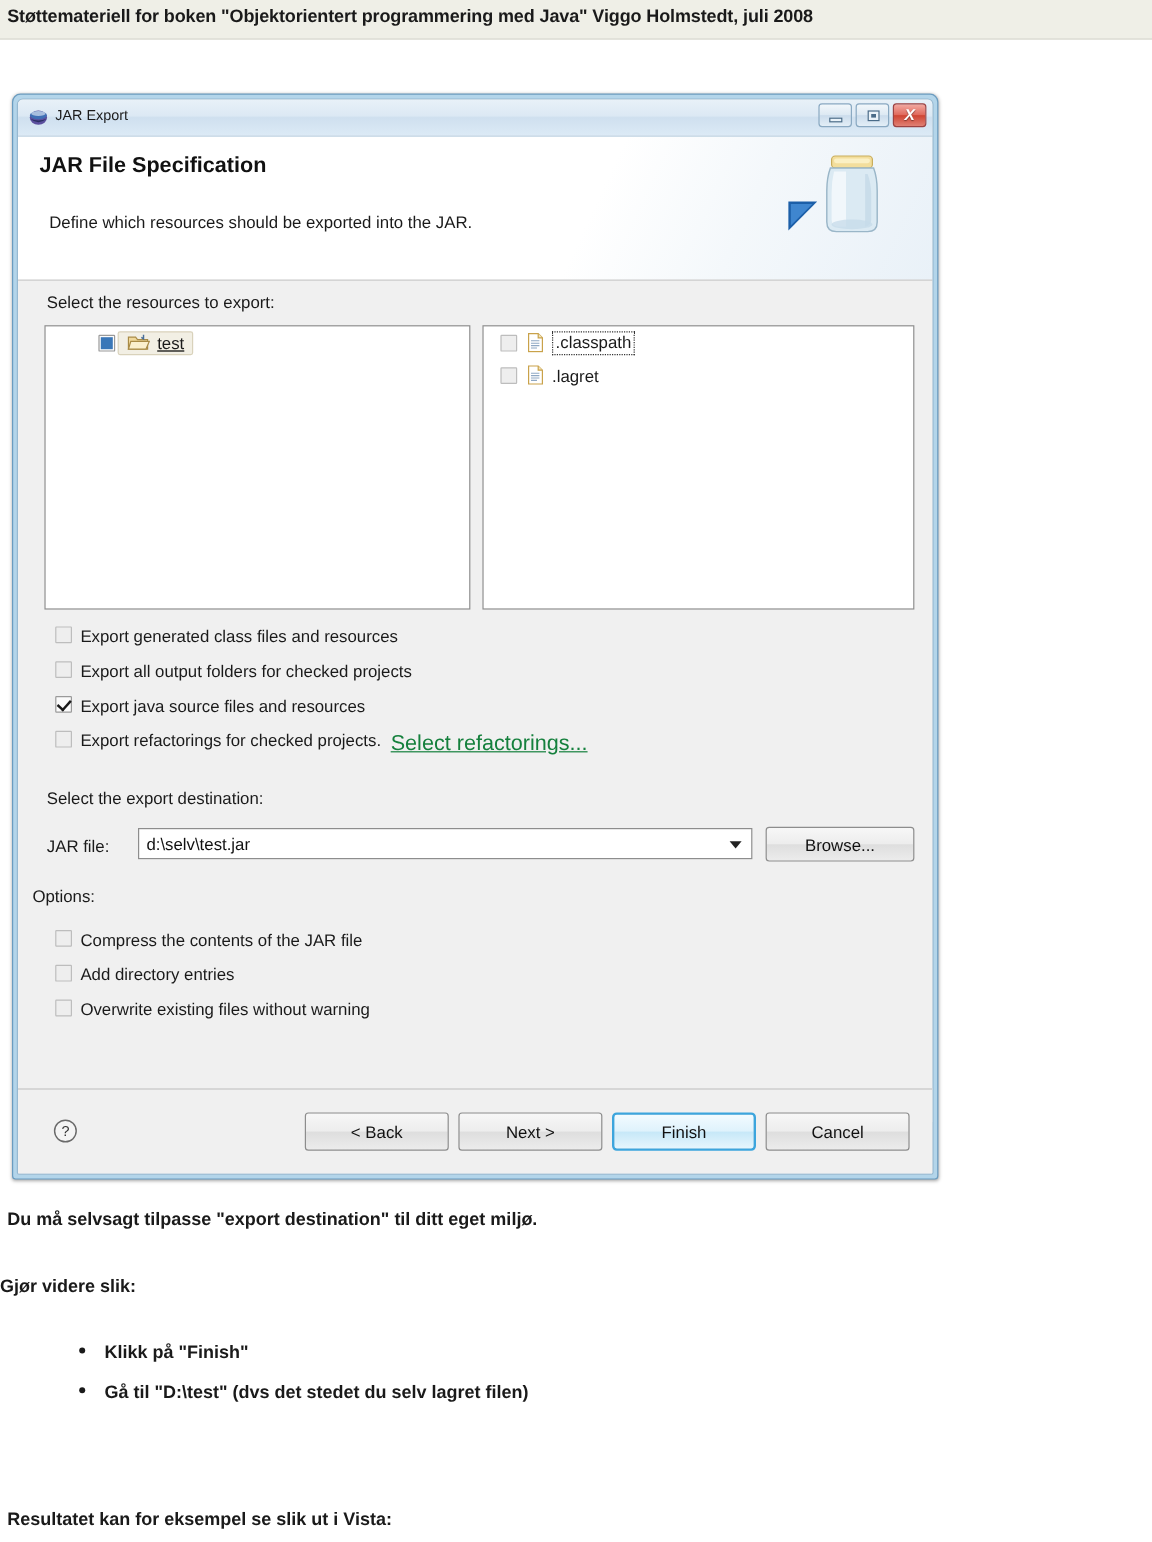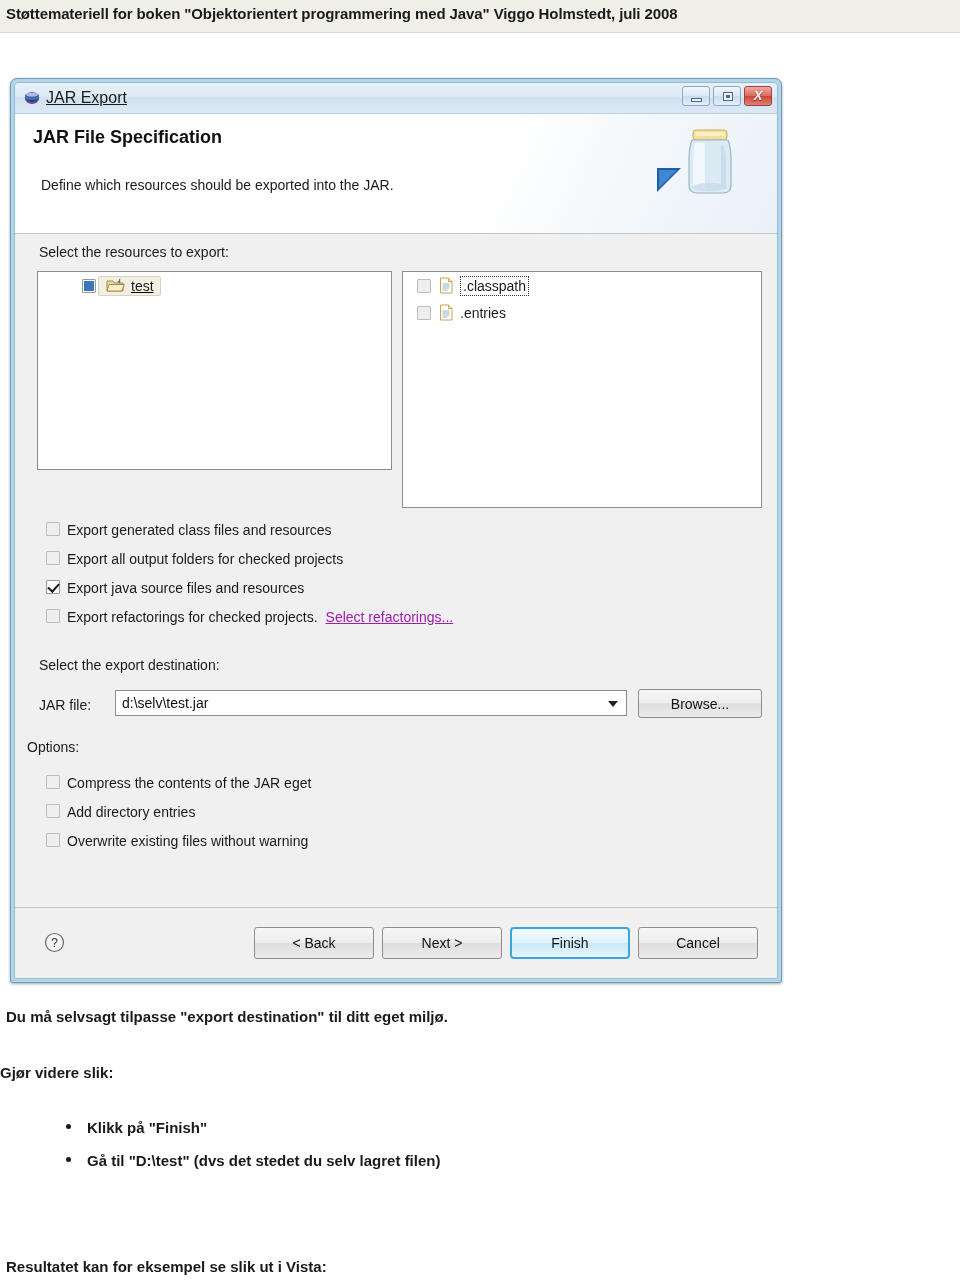--- a/index.html
+++ b/index.html
@@ -49,21 +49,21 @@
     position:relative;height:31px;
     background:linear-gradient(to bottom,#e8f1f8 0%,#dce9f4 45%,#cfe0ef 50%,#dceaf6 100%);
     border-bottom:1px solid #b7cfe0;
     box-sizing:border-box;
   }
   .eclipse-icon{
     position:absolute;left:9px;top:7px;width:16px;height:16px;
   }
   .title-text{
     position:absolute;left:31px;top:6px;
-    font-size:16px;color:#1b1b1b;white-space:nowrap;text-decoration:underline;
+    font-size:12px;color:#1b1b1b;white-space:nowrap;
   }
   .winbtns{position:absolute;right:5px;top:3px;display:flex;gap:3px;}
   .wbtn{
     width:28px;height:20px;
     border:1px solid #8aa9c2;border-radius:3px;
     background:linear-gradient(to bottom,#f2f7fb,#dde9f3 48%,#cbdcec 52%,#e3eef7);
     position:relative;box-sizing:border-box;
   }
   .wbtn.close{
     border-color:#9b4242;
@@ -113,21 +113,21 @@
   }
   .lbl{
     position:absolute;font-size:14px;color:#1a1a1a;white-space:nowrap;
   }
 
   .tree{
     position:absolute;background:#ffffff;
     border:1px solid #8d8d8d;
     box-sizing:border-box;overflow:hidden;
   }
-  .tree-left{left:22px;top:37px;width:355px;height:199px;text-decoration:underline;}
+  .tree-left{left:22px;top:37px;width:355px;height:237px;text-decoration:underline;}
   .tree-right{left:387px;top:37px;width:360px;height:237px;}
 
   .trow{position:relative;height:27px;display:flex;align-items:center;}
   .trow.left-pad{padding-left:44px;}
   .trow.right-pad{padding-left:14px;}
 
   .cbx{
     width:14px;height:14px;flex:0 0 14px;
     border:1px solid #9a9a9a;background:#fbfbfb;
     box-sizing:border-box;position:relative;border-radius:1px;
@@ -152,21 +152,21 @@
   }
   .focus-box{
     border:1px dotted #333;padding:0 2px;margin-left:6px;
   }
   .focus-box .tlabel{margin-left:0;}
 
   
   .optrow{position:absolute;display:flex;align-items:flex-start;white-space:nowrap;}
   .optrow .cbx{margin-right:7px;}
   .optrow .otext{font-size:14px;color:#1a1a1a;}
-  .linklike{font-size:14px;color:#a21caf;text-decoration:underline;margin-left:8px;}
+  .linklike{font-size:18px;color:#15803d;text-decoration:underline;margin-left:8px;}
 
   
   .combo{
     position:absolute;left:100px;top:669px;width:512px;height:26px;
     background:#fff;border:1px solid #8d8d8d;box-sizing:border-box;
     display:flex;align-items:center;
   }
   .combo .cval{font-size:14px;color:#111;margin-left:6px;}
   .combo .arrow{
     position:absolute;right:8px;top:10px;width:0;height:0;
@@ -296,21 +296,21 @@
         </div>
         <div class="trow right-pad">
           <span class="cbx empty-gray"></span>
           <span class="file-ico">
             <svg width="15" height="17" viewBox="0 0 15 17">
               <path d="M1.5 1 L9.5 1 L13 4.5 L13 16 L1.5 16 Z" fill="#ffffff" stroke="#c9a24a" stroke-width="1"></path>
               <path d="M9.5 1 L9.5 4.5 L13 4.5" fill="#f3e4bb" stroke="#c9a24a" stroke-width="1"></path>
               <path d="M3.5 7 H10.5 M3.5 9 H10.5 M3.5 11 H10.5 M3.5 13 H8.5" stroke="#8fa8c4" stroke-width="0.9"></path>
             </svg>
           </span>
-          <span class="tlabel">.entries</span>
+          <span class="tlabel">.lagret</span>
         </div>
       </div>
 
       <div class="optrow" style="left:31px;top:288px;">
         <span class="cbx empty-gray"></span>
         <span class="otext">Export generated class files and resources</span>
       </div>
       <div class="optrow" style="left:31px;top:317px;">
         <span class="cbx empty-gray"></span>
         <span class="otext">Export all output folders for checked projects</span>
@@ -329,21 +329,21 @@
       <div class="lbl" style="left:24px;top:463px;">JAR file:</div>
       <div class="combo" style="top:456px;">
         <span class="cval">d:\selv\test.jar</span>
         <i class="arrow"></i>
       </div>
       <div class="btn btn-browse" style="top:455px;">Browse...</div>
 
       <div class="lbl" style="left:12px;top:505px;">Options:</div>
       <div class="optrow" style="left:31px;top:541px;">
         <span class="cbx empty-gray"></span>
-        <span class="otext">Compress the contents of the JAR eget</span>
+        <span class="otext">Compress the contents of the JAR file</span>
       </div>
       <div class="optrow" style="left:31px;top:570px;">
         <span class="cbx empty-gray"></span>
         <span class="otext">Add directory entries</span>
       </div>
       <div class="optrow" style="left:31px;top:599px;">
         <span class="cbx empty-gray"></span>
         <span class="otext">Overwrite existing files without warning</span>
       </div>
     </div>

